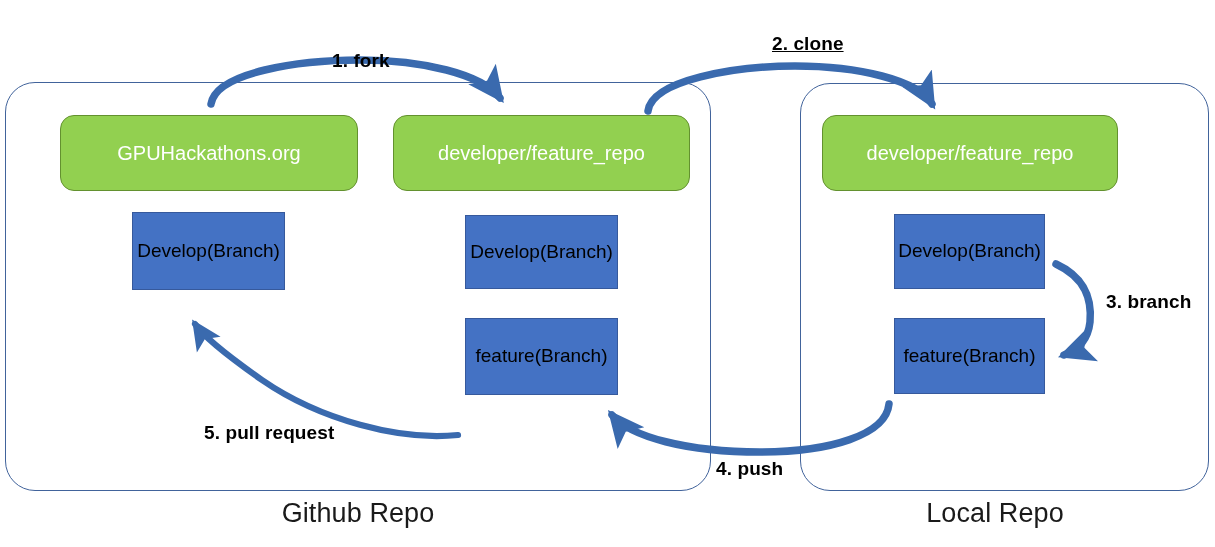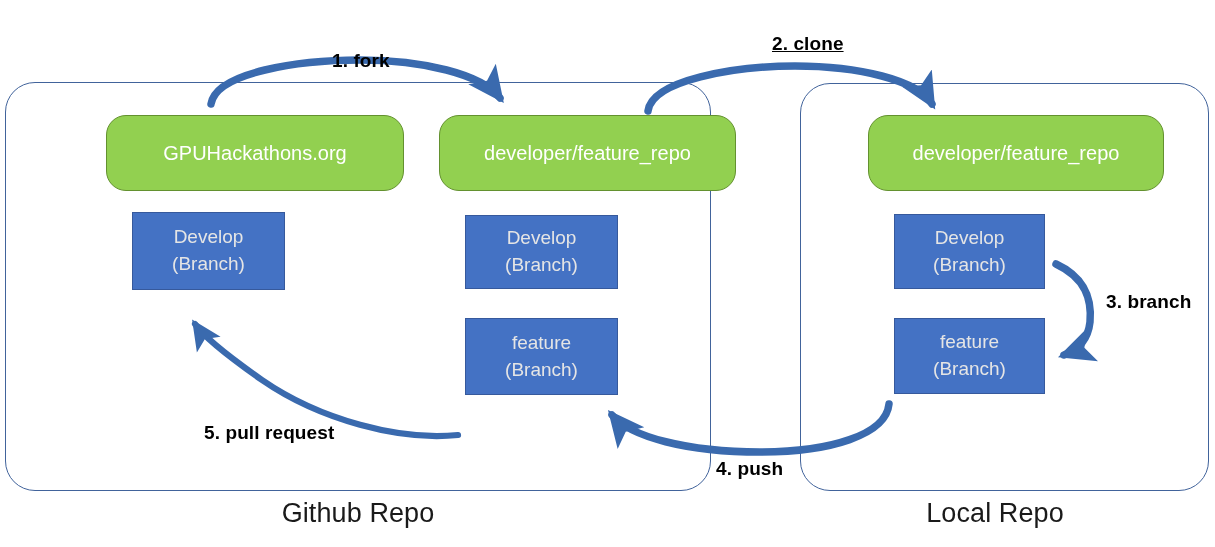--- a/index.html
+++ b/index.html
@@ -33,43 +33,42 @@
     white-space: nowrap;
     letter-spacing: 0.1px;
   }
   #github-caption { left: 228px; top: 498px; width: 260px; }
   #local-caption  { left: 875px; top: 498px; width: 240px; }
 
   .repo-box {
     position: absolute;
     background: #92D050;
     border: 1.3px solid #63912f;
-    border-radius: 20px;
+    border-radius: 14px;
     color: #ffffff;
     font-size: 20px;
     display: flex;
     align-items: center;
     justify-content: center;
     box-sizing: border-box;
     white-space: nowrap;
-    margin-left: 46px;
   }
   #repo-gpuhack  { left: 60px;  top: 115px; width: 298px; height: 76px; }
   #repo-mid      { left: 393px; top: 115px; width: 297px; height: 76px; }
   #repo-right    { left: 822px; top: 115px; width: 296px; height: 76px; }
 
   .branch-box {
     position: absolute;
     background: #4472C4;
     border: 1px solid #36599c;
-    color: #e5e5e5;
+    color: #000000;
     font-size: 19px;
     line-height: 1.42;
     display: flex;
-    flex-direction: column;
+    flex-direction: row;
     align-items: center;
     justify-content: center;
     box-sizing: border-box;
     text-align: center;
   }
   #branch-gh-develop    { left: 132px; top: 212px; width: 153px; height: 78px; }
   #branch-mid-develop   { left: 465px; top: 215px; width: 153px; height: 74px; }
   #branch-mid-feature   { left: 465px; top: 318px; width: 153px; height: 77px; }
   #branch-loc-develop   { left: 894px; top: 214px; width: 151px; height: 75px; }
   #branch-loc-feature   { left: 894px; top: 318px; width: 151px; height: 76px; }

